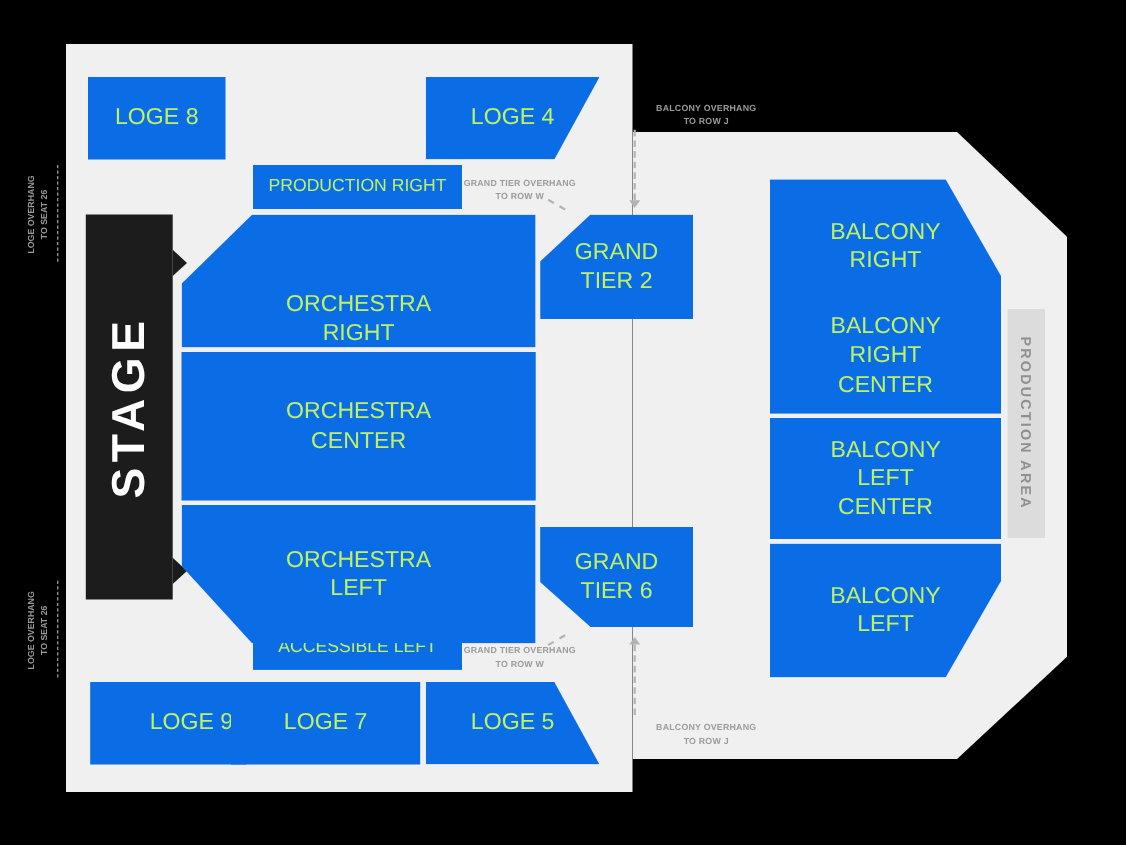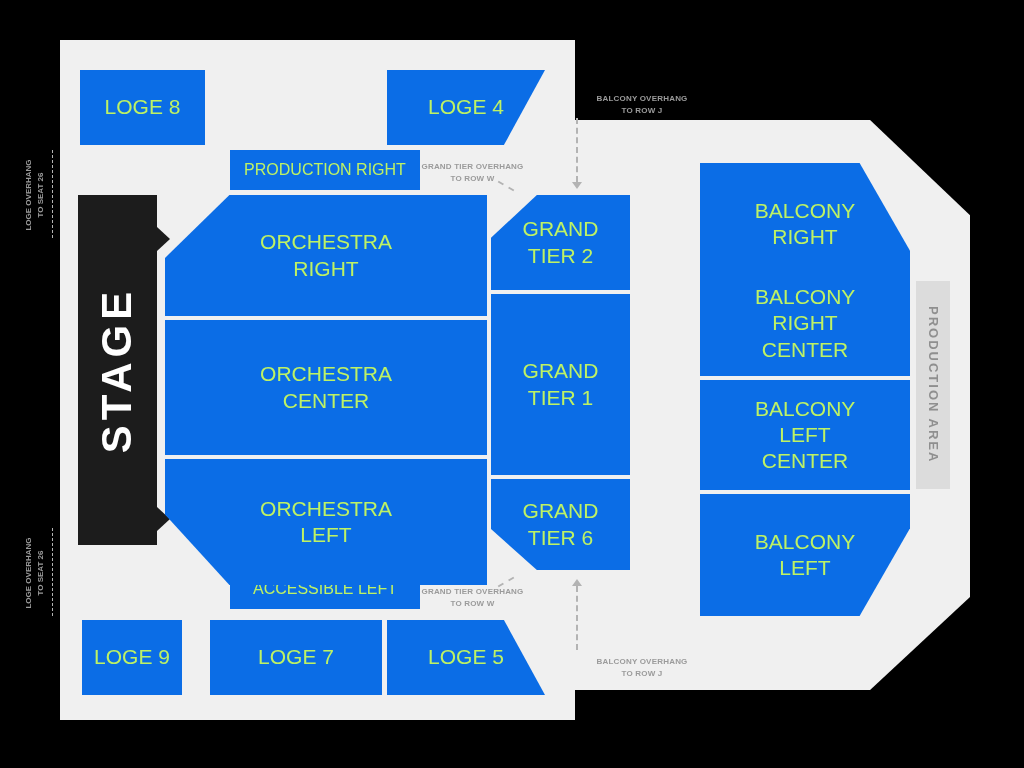--- a/index.html
+++ b/index.html
@@ -10,30 +10,30 @@
   .floor-right{left:575px;top:120px;width:395px;height:570px;
     clip-path:polygon(0 0,74.7% 0,100% 16.7%,100% 83.7%,74.7% 100%,0 100%);}
 
   .sec{position:absolute;background:#0b6de6;color:#bef264;display:flex;align-items:center;
        justify-content:center;text-align:center;cursor:pointer;}
   .sec span{display:block;font-size:21px;line-height:1.25;}
 
   .loge8{left:80px;top:70px;width:125px;height:75px;}
   .loge6{left:210px;top:70px;width:172px;height:75px;}
   .loge4{left:387px;top:70px;width:158px;height:75px;clip-path:polygon(0 0,100% 0,74% 100%,0 100%);}
-  .loge9{left:82px;top:620px;width:100px;height:75px;}
+  .loge9{left:82px;top:620px;width:100px;height:75px;padding-left:42px;}
   .loge7{left:210px;top:620px;width:172px;height:75px;}
   .loge5{left:387px;top:620px;width:158px;height:75px;clip-path:polygon(0 0,74% 0,100% 100%,0 100%);}
 
   .acc-right{left:230px;top:150px;width:190px;height:40px;}
   .acc-left{left:230px;top:569px;width:190px;height:40px;}
   .acc-right span,.acc-left span{font-size:16px;}
 
   .orch-right{left:165px;top:195px;width:322px;height:121px;
-    clip-path:polygon(20% 0,100% 0,100% 100%,0 100%,0 52%);}
+    clip-path:polygon(20% 0,100% 0,100% 100%,0 100%,0 52%);align-items:flex-end;}
   .orch-center{left:165px;top:320px;width:322px;height:135px;}
   .orch-left{left:165px;top:459px;width:322px;height:126px;
     clip-path:polygon(0 0,100% 0,100% 100%,20% 100%,0 44%);}
   .orch-right span,.orch-center span,.orch-left span{max-width:150px;}
 
   .gt2{left:491px;top:195px;width:139px;height:95px;
     clip-path:polygon(33% 0,100% 0,100% 100%,0 100%,0 45%);}
   .gt1{left:491px;top:294px;width:139px;height:181px;}
   .gt3{left:491px;top:479px;width:139px;height:91px;
     clip-path:polygon(0 0,100% 0,100% 100%,33% 100%,0 55%);}
@@ -122,23 +122,20 @@
   <div class="sec orch-center">
     <span>ORCHESTRA CENTER</span>
   </div>
   <div class="sec orch-left">
     <span>ORCHESTRA LEFT</span>
   </div>
 
   <div class="sec gt2">
     <span>GRAND TIER 2</span>
   </div>
-  <div class="sec gt1">
-    <span>GRAND TIER 1</span>
-  </div>
   <div class="sec gt3">
     <span>GRAND TIER 6</span>
   </div>
 
   <div class="sec loge9">
     <span>LOGE 9</span>
   </div>
   <div class="sec loge7">
     <span>LOGE 7</span>
   </div>

